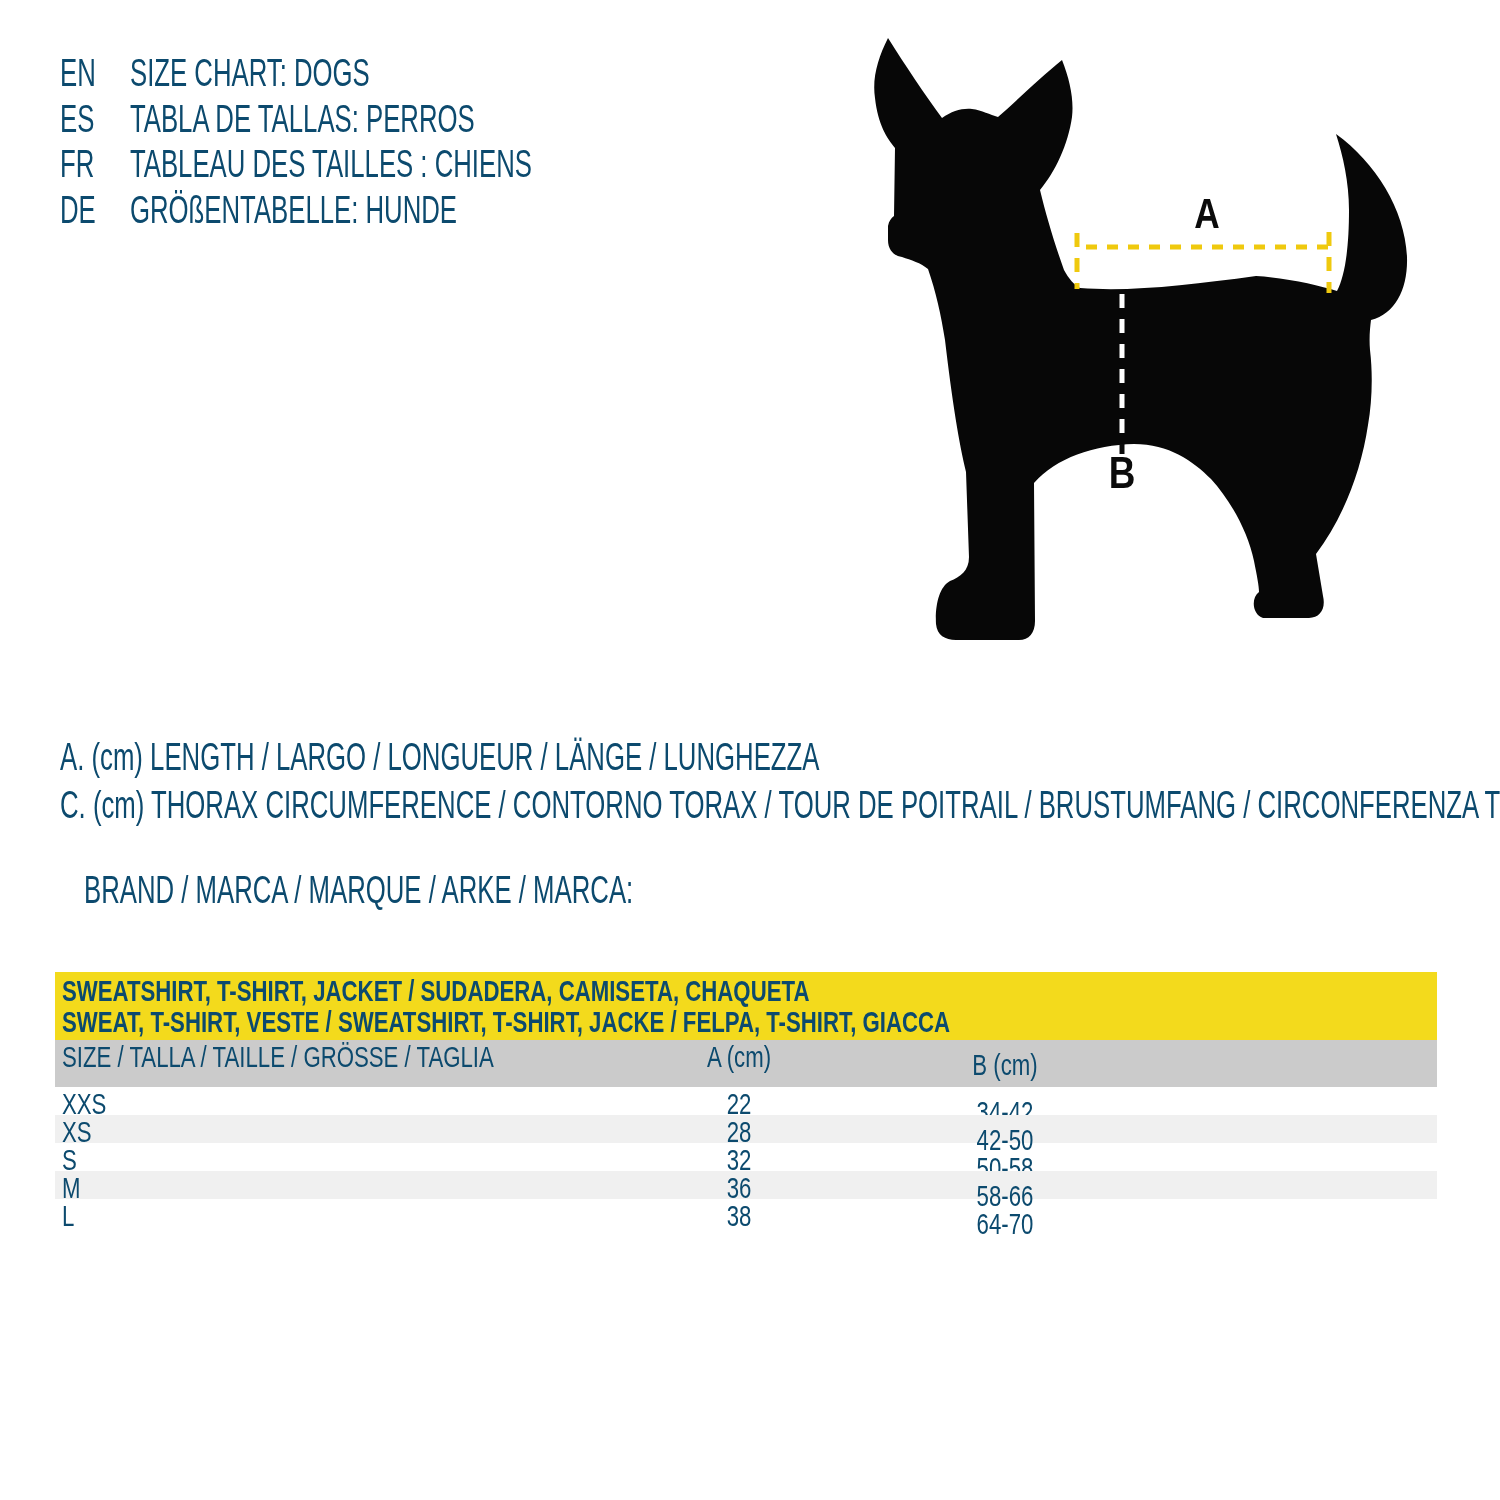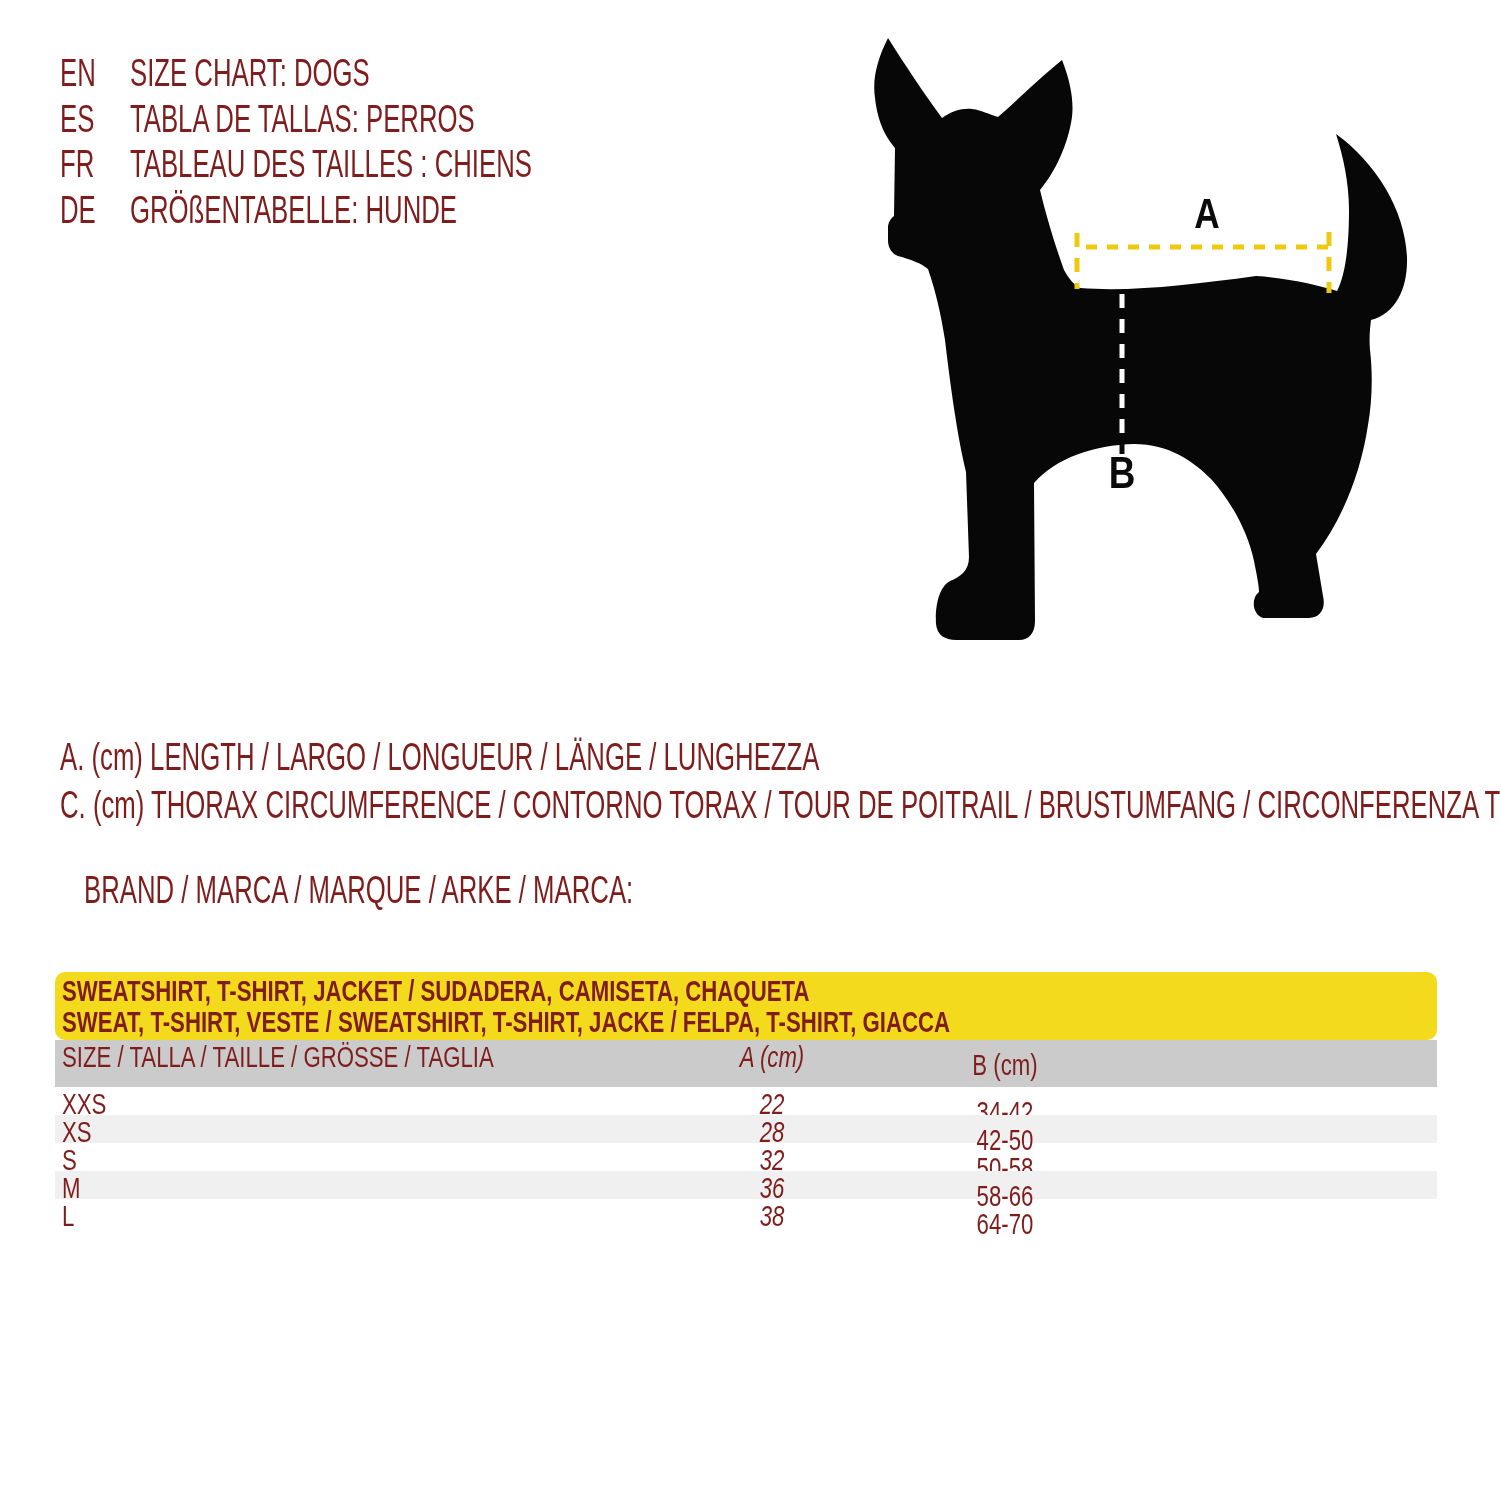--- a/index.html
+++ b/index.html
@@ -1,18 +1,18 @@
 <!DOCTYPE html>
 <html><head>
 <meta charset="utf-8">
 <style>
   html,body{margin:0;padding:0;background:#fff;}
   .page{
     position:relative;width:1500px;height:1500px;background:#fff;overflow:hidden;
-    font-family:"Liberation Sans","DejaVu Sans",sans-serif;color:#7f1d1d;
+    font-family:"Liberation Sans","DejaVu Sans",sans-serif;color:#0c4a6e;
   }
   
   .cx{display:inline-block;transform:scaleX(0.66);transform-origin:0 50%;white-space:nowrap;}
   .cxt{display:inline-block;transform:scaleX(0.74);transform-origin:0 50%;white-space:nowrap;}
   .cxc{display:inline-block;transform:translateX(-50%) scaleX(0.74);transform-origin:50% 50%;white-space:nowrap;}
 
   .lang-block{position:absolute;left:60px;top:50px;font-size:39px;}
   .lang-line{height:45.5px;line-height:45.5px;}
   .lang-code{display:inline-block;width:106px;}
 
@@ -28,21 +28,21 @@
   .diagram svg{display:block;width:600px;height:640px;}
   .diagram text{font-family:"Liberation Sans","DejaVu Sans",sans-serif;font-weight:bold;fill:#0b0b0b;}
 
   
   .size-table{position:absolute;left:55px;top:972px;width:1382px;font-size:30px;}
   .tbl-head{padding:3px 0 0 7px;height:65px;}
   .tbl-head .hline{display:block;height:31px;line-height:31px;font-weight:bold;}
   .trow{position:relative;height:28px;line-height:34px;}
   .trow.colhead{height:47px;line-height:34px;}
   .cell-size{position:absolute;left:7px;top:0;}
-  .cell-a{position:absolute;left:717px;top:0;font-style:italic;}
+  .cell-a{position:absolute;left:684px;top:0;}
   .cell-b{position:absolute;left:950px;top:8px;}
 </style>
 </head>
 <body>
 
 <div class="page">
 
   <div class="lang-block">
     <div class="lang-line"><span class="cx"><span class="lang-code">EN</span><span>SIZE CHART: DOGS</span></span></div>
     <div class="lang-line"><span class="cx"><span class="lang-code">ES</span><span>TABLA DE TALLAS: PERROS</span></span></div>
@@ -110,21 +110,21 @@
   <div class="notes-block">
     <div class="note-line"><span class="cx">A. (cm) LENGTH / LARGO / LONGUEUR / LÄNGE / LUNGHEZZA</span></div>
     <div class="note-line"><span class="cx">C. (cm) THORAX CIRCUMFERENCE / CONTORNO TORAX / TOUR DE POITRAIL / BRUSTUMFANG / CIRCONFERENZA TORACE</span></div>
   </div>
 
   <div class="brand-line">
     <span class="cx">BRAND / MARCA / MARQUE / ARKE / MARCA:</span>
   </div>
 
   <div class="size-table">
-    <div class="tbl-head" style="background-color: rgb(243, 218, 28); border-radius: 10px;">
+    <div class="tbl-head" style="background-color: rgb(243, 218, 28);">
       <span class="hline"><span class="cxt">SWEATSHIRT, T-SHIRT, JACKET / SUDADERA, CAMISETA, CHAQUETA</span></span>
       <span class="hline"><span class="cxt">SWEAT, T-SHIRT, VESTE / SWEATSHIRT, T-SHIRT, JACKE / FELPA, T-SHIRT, GIACCA</span></span>
     </div>
     <div class="trow colhead" style="background-color: rgb(203, 203, 203);">
       <span class="cell-size"><span class="cxt">SIZE / TALLA / TAILLE / GRÖSSE / TAGLIA</span></span>
       <span class="cell-a"><span class="cxc">A (cm)</span></span>
       <span class="cell-b"><span class="cxc">B (cm)</span></span>
     </div>
     <div class="trow">
       <span class="cell-size"><span class="cxt">XXS</span></span>

